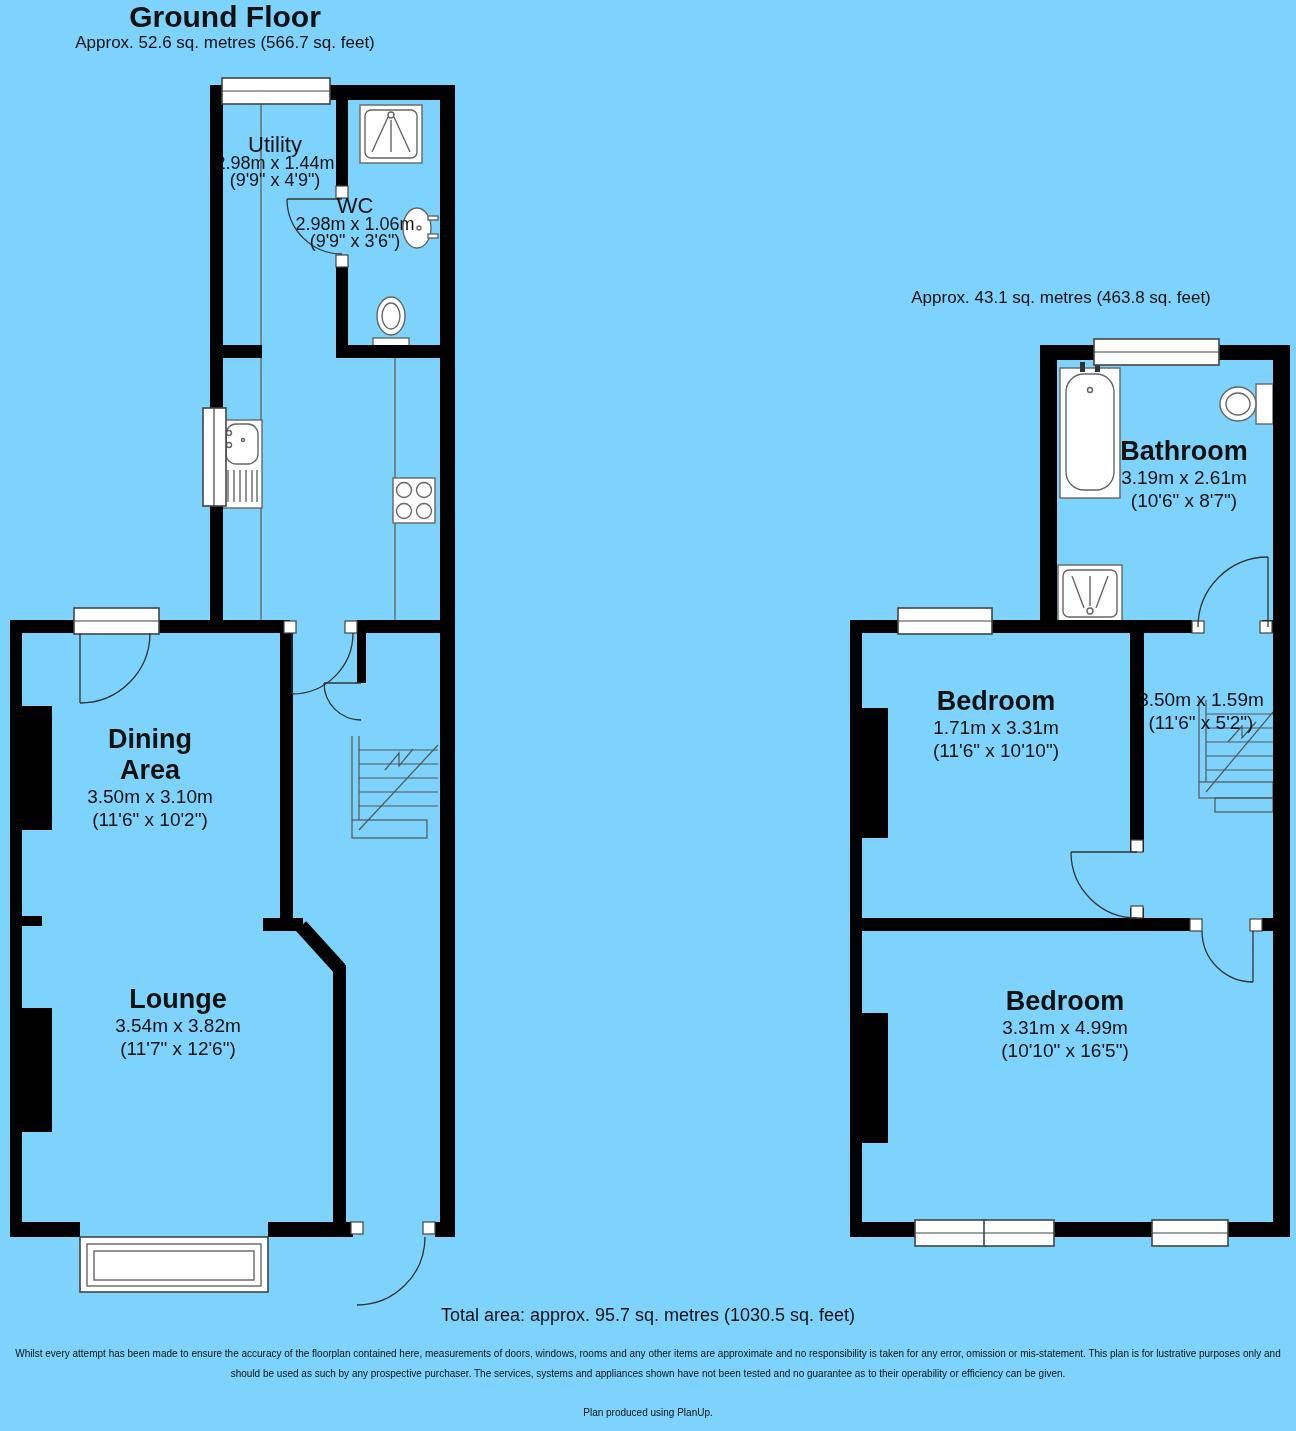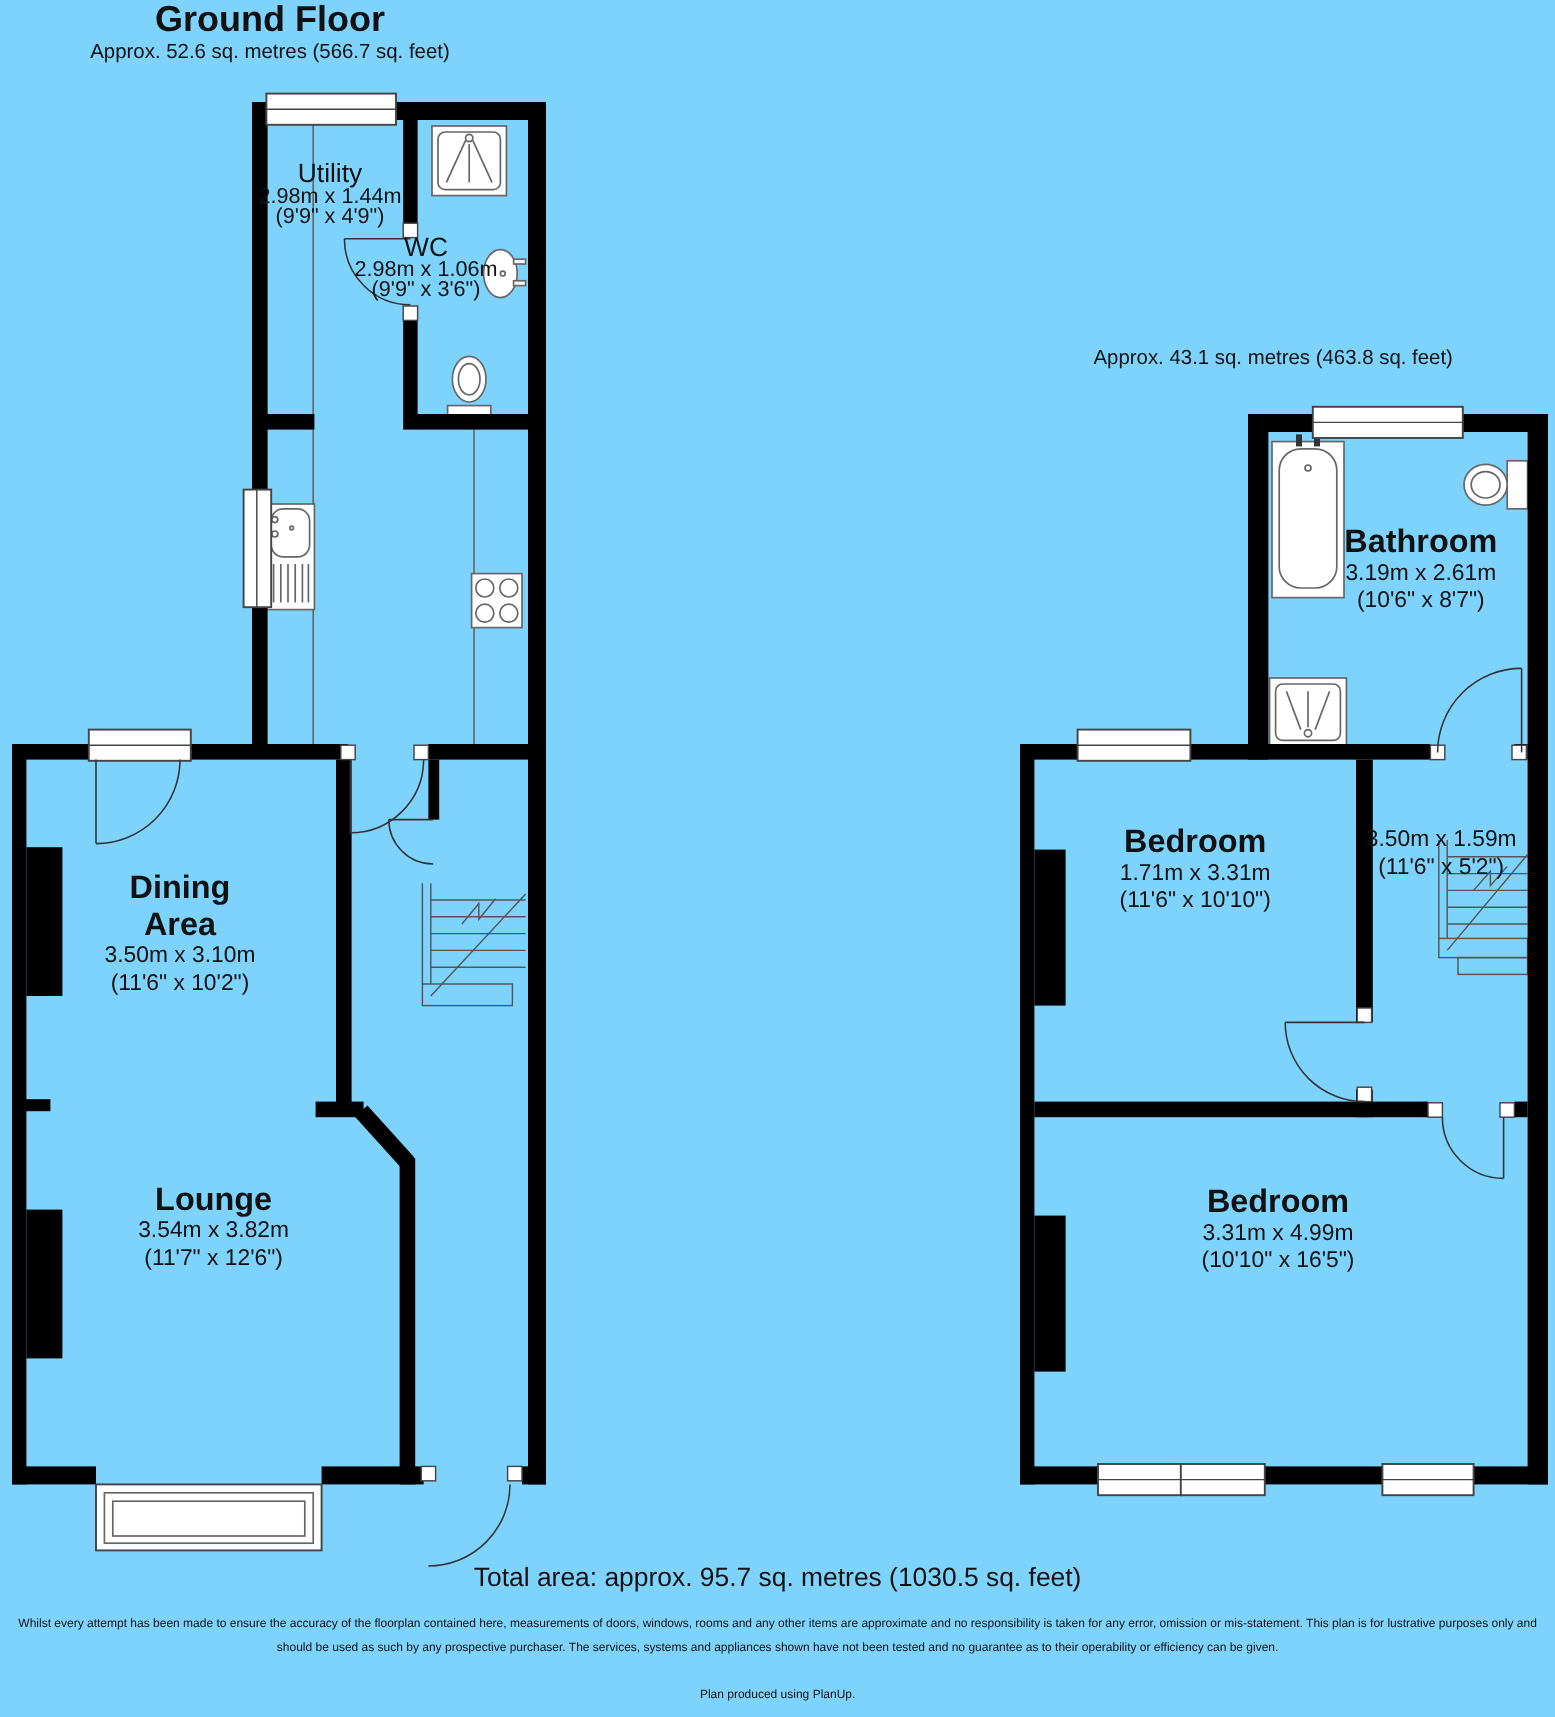--- a/index.html
+++ b/index.html
@@ -14,21 +14,21 @@
   .winline{stroke:#444;stroke-width:1.2;}
   .hinge{fill:#fff;stroke:#444;stroke-width:1.2;}
   .step{stroke:#555;stroke-width:1.2;fill:none;}
   .lbl{position:absolute;text-align:center;}
   .floor-title{font-weight:bold;font-size:30px;line-height:33px;}
   .floor-area{font-size:17px;line-height:20px;}
   .room-name{font-weight:bold;font-size:27px;line-height:31px;}
   .room-name-sm{font-weight:normal;font-size:22px;line-height:20px;}
   .dims{font-size:19px;line-height:22.5px;}
   .dims-sm{font-size:18px;line-height:17px;}
-  .total-area{font-size:22px;line-height:34px;}
+  .total-area{font-size:18px;line-height:34px;}
   .disclaimer{font-size:10px;line-height:19.5px;}
 </style>
 </head>
 <body>
 
 <div id="canvas">
 
 <svg width="1296" height="1431" viewBox="0 0 1296 1431">
 
   <g>

